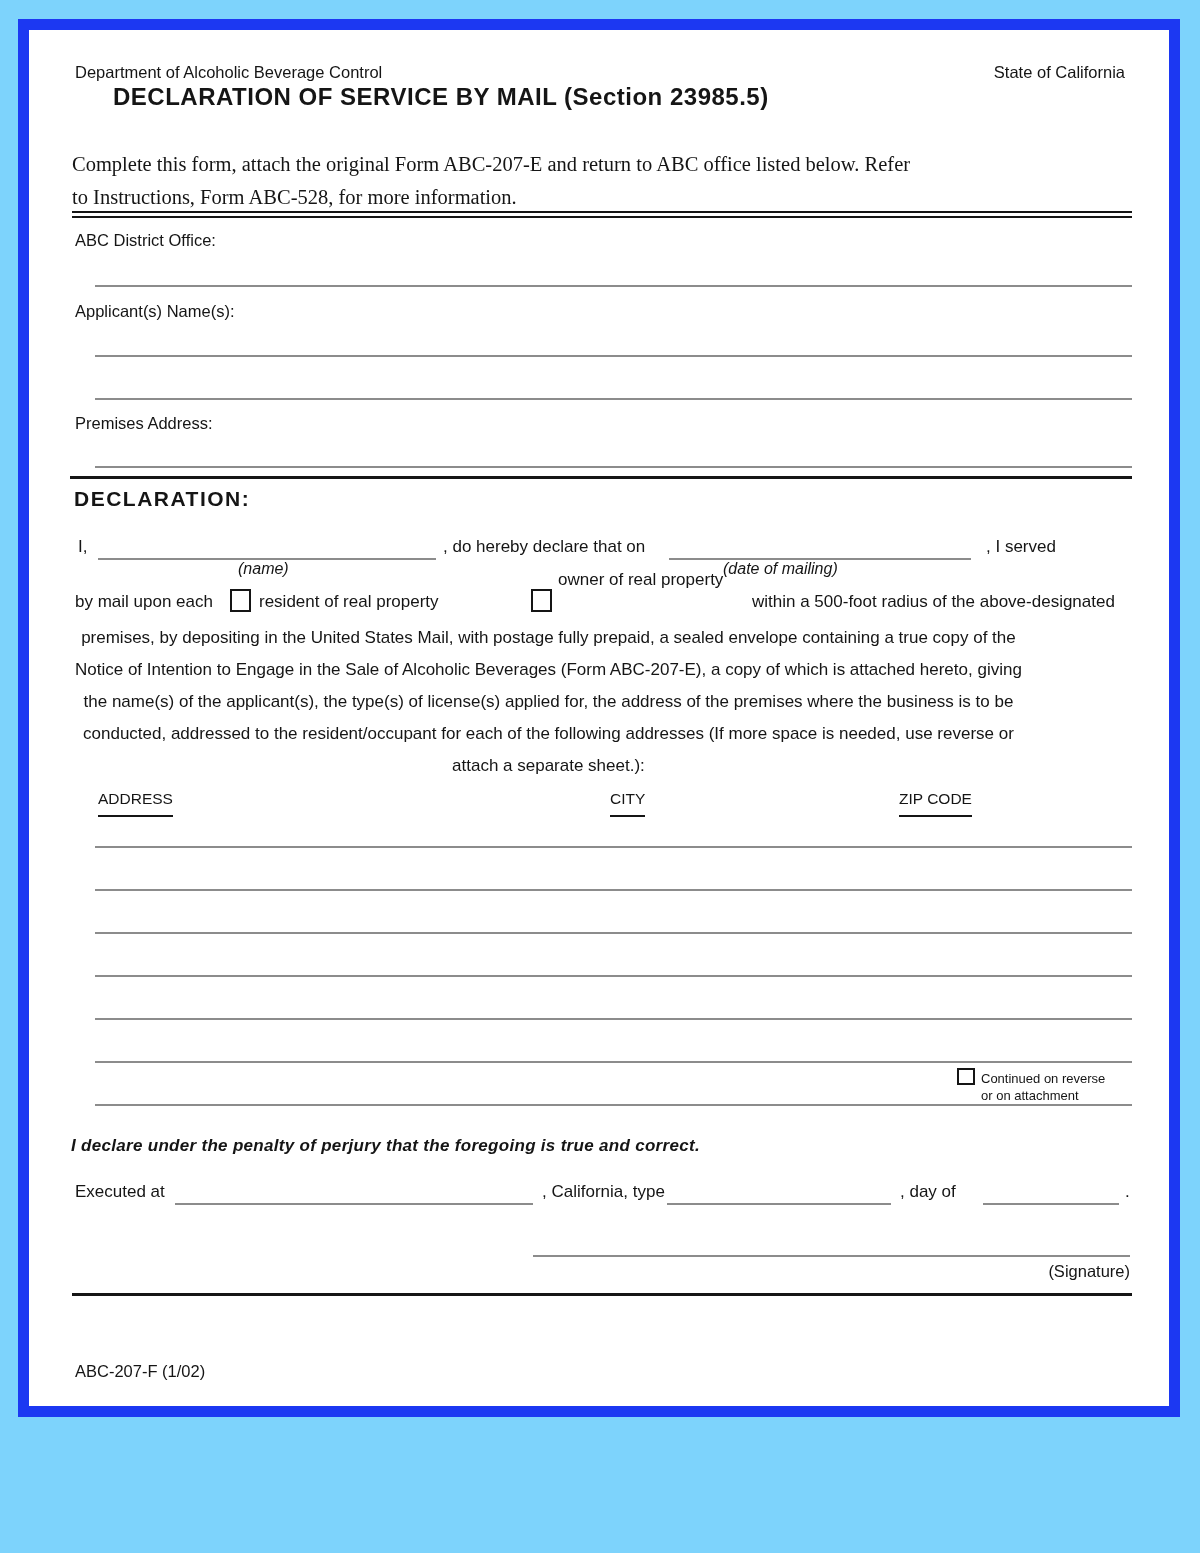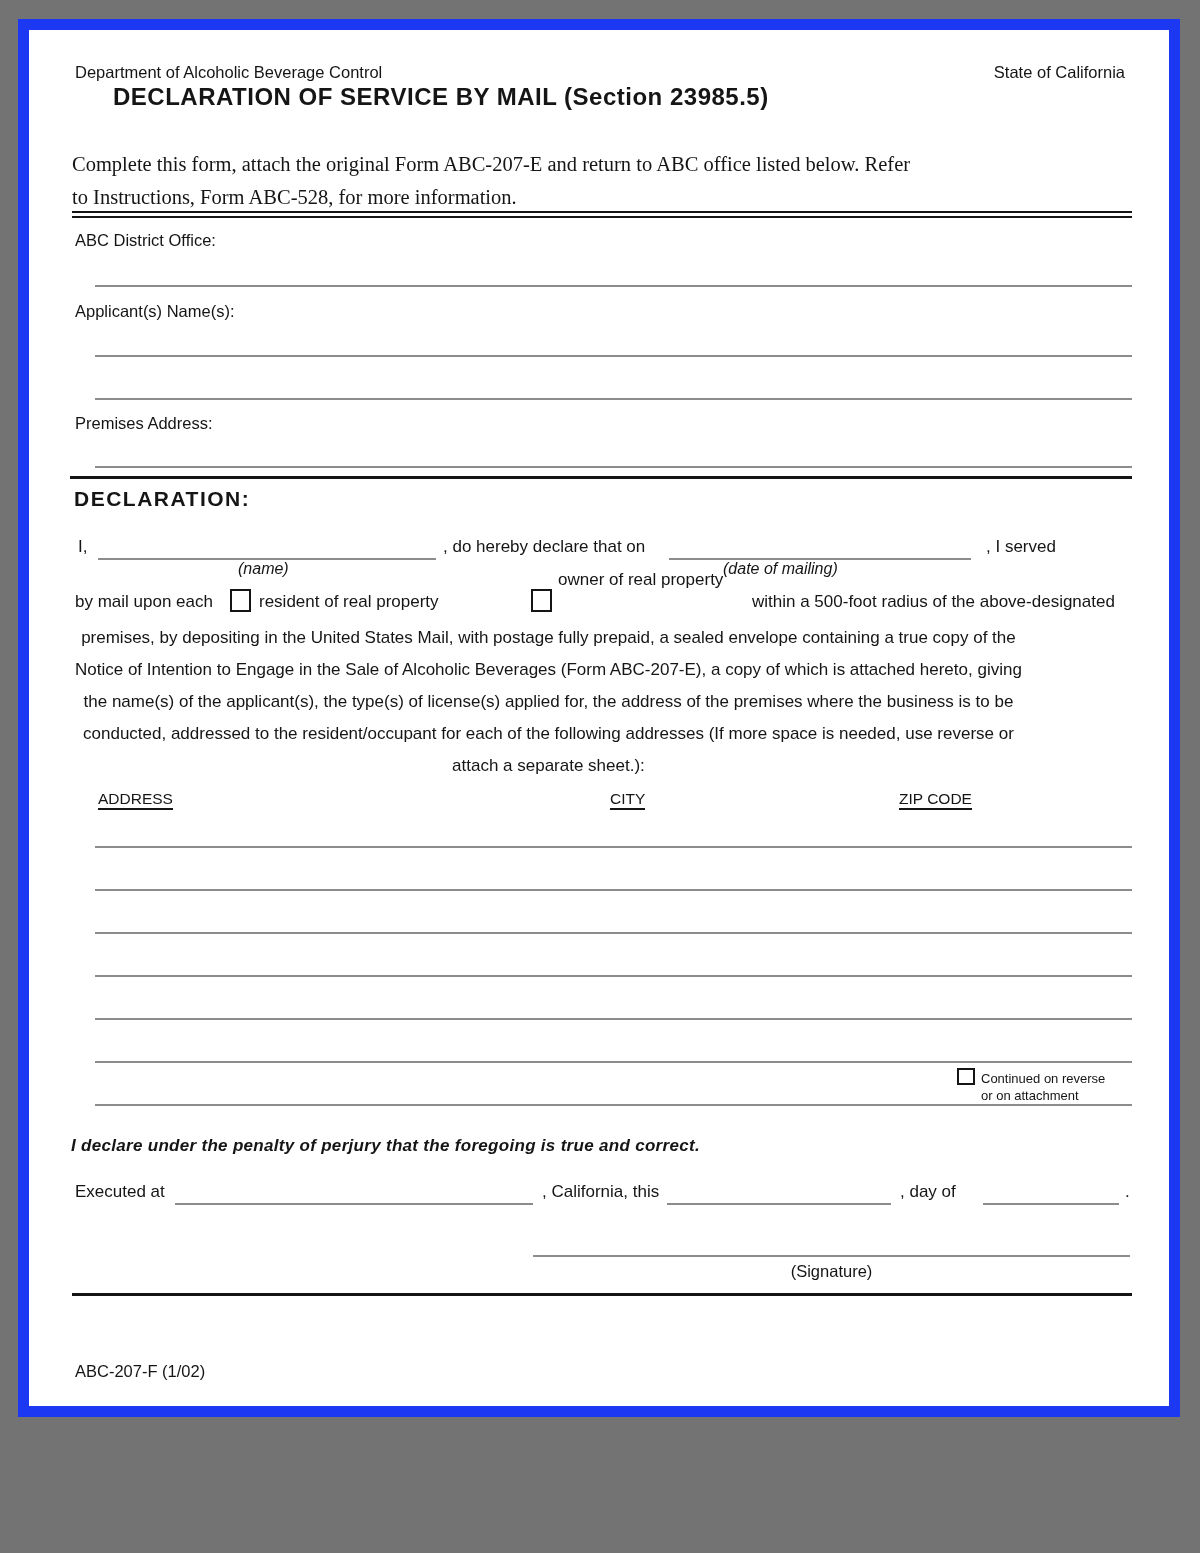--- a/index.html
+++ b/index.html
@@ -2,41 +2,41 @@
 <html style="--blue: #1c38f2; --gray: #8c8c8c; --ink: #151515;"><head>
 <meta charset="utf-8">
 <style>
   :root{
     --blue:#1c38f2;
     --gray:#8c8c8c;
     --ink:#151515;
   }
   html,body{margin:0;padding:0;background:#ffffff;}
   #root{
-    position:relative;width:1200px;height:1553px;background:#737373;
+    position:relative;width:1200px;height:1553px;background:#7dd3fc;
     font-family:"Liberation Sans",sans-serif;color:var(--ink);overflow:hidden;
   }
   .frame{
     position:absolute;left:18px;top:19px;width:1140px;height:1376px;
     border:11px solid var(--blue);background:#ffffff;
   }
   .abs{position:absolute;white-space:nowrap;}
   .small{font-size:16.5px;}
   .title{font-size:24px;font-weight:bold;letter-spacing:0.5px;}
   .serif{font-family:Liberation Serif, serif;font-size:20.5px;line-height:33px;}
   .rule{position:absolute;height:0;border-top:2px solid var(--gray);}
   .rule-thick{position:absolute;height:0;border-top:3.5px solid var(--ink);}
   .rule-double{position:absolute;height:3px;border-top:2.5px solid var(--ink);border-bottom:2px solid var(--ink);}
   .label{font-size:16.5px;}
   .heading{font-size:21px;font-weight:bold;letter-spacing:1.5px;}
   .body-txt{font-size:17px;}
   .cap{font-size:16px;font-style:italic;}
   .checkbox{position:absolute;width:17px;height:19px;border:2.5px solid var(--ink);background:#fff;}
   .checkbox.sm{width:14px;height:13px;border-width:2.5px;}
-  .col-head{font-size:15.5px;border-bottom:2px solid var(--ink);padding-bottom:0;}
+  .col-head{font-size:15.5px;border-bottom:2px solid var(--ink);padding-bottom:7px;}
   .blank-row{height:0;border-top:2px solid var(--gray);margin-bottom:41px;}
   .perjury{font-size:17px;font-weight:bold;font-style:italic;letter-spacing:0.3px;}
   .cont-txt{font-size:13px;line-height:16.5px;white-space:nowrap;}
   .sig-cap{font-size:16.5px;}
 </style>
 </head>
 <body>
 
 <div id="root">
   <div class="frame"></div>
@@ -113,28 +113,28 @@
   <div class="abs cont-txt" style="left:981px;top:1071px;">
     <div>Continued on reverse</div>
     <div>or on attachment</div>
   </div>
 
   <div class="abs perjury" style="left:71px;top:1136px;">I declare under the penalty of perjury that the foregoing is true and correct.</div>
 
   <div class="abs body-txt" style="left:75px;top:1182px;">Executed at</div>
   <div class="rule" style="left:175px;top:1203px;width:358px;"></div>
   <div class="abs body-txt" style="left:185px;top:1180px;"></div>
-  <div class="abs body-txt" style="left:542px;top:1182px;">, California, this</div>
+  <div class="abs body-txt" style="left:542px;top:1182px;">, California, type</div>
   <div class="rule" style="left:667px;top:1203px;width:224px;"></div>
   <div class="abs body-txt" style="left:677px;top:1180px;"></div>
   <div class="abs body-txt" style="left:900px;top:1182px;text-align:center;">, day of</div>
   <div class="rule" style="left:983px;top:1203px;width:136px;"></div>
   <div class="abs body-txt" style="left:993px;top:1180px;"></div>
   <div class="abs body-txt" style="left:1125px;top:1182px;">.</div>
 
   <div class="rule" style="left:533px;top:1255px;width:597px;"></div>
   <div class="abs body-txt" style="left:543px;top:1232px;"></div>
-  <div class="abs sig-cap" style="left:533px;top:1262px;width:597px;text-align:center;">(Signature)</div>
+  <div class="abs sig-cap" style="left:533px;top:1262px;width:597px;text-align:right;">(Signature)</div>
 
   <div class="rule-thick" style="left:72px;top:1293px;width:1060px;"></div>
 
   <div class="abs small" style="left:75px;top:1362px;">ABC-207-F (1/02)</div>
 </div>
 
 </body></html>

